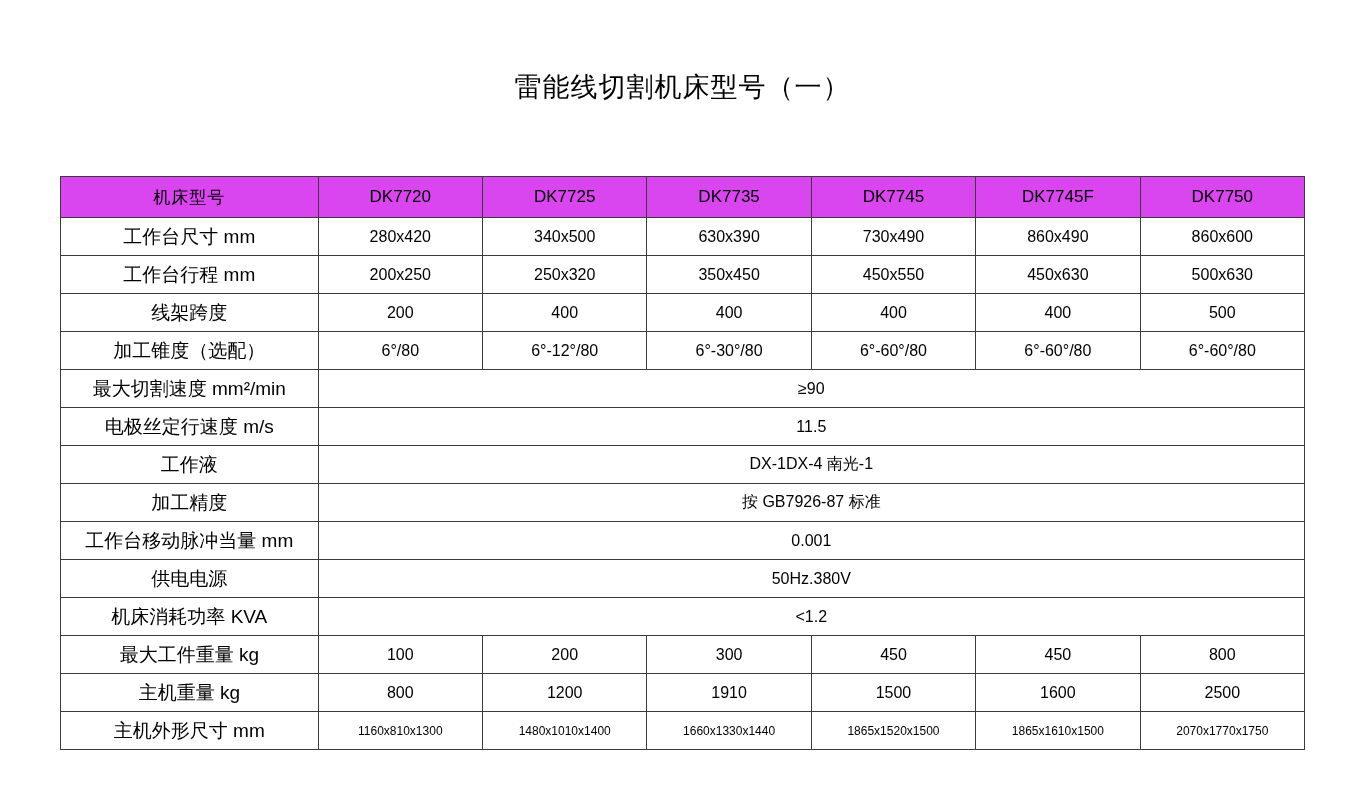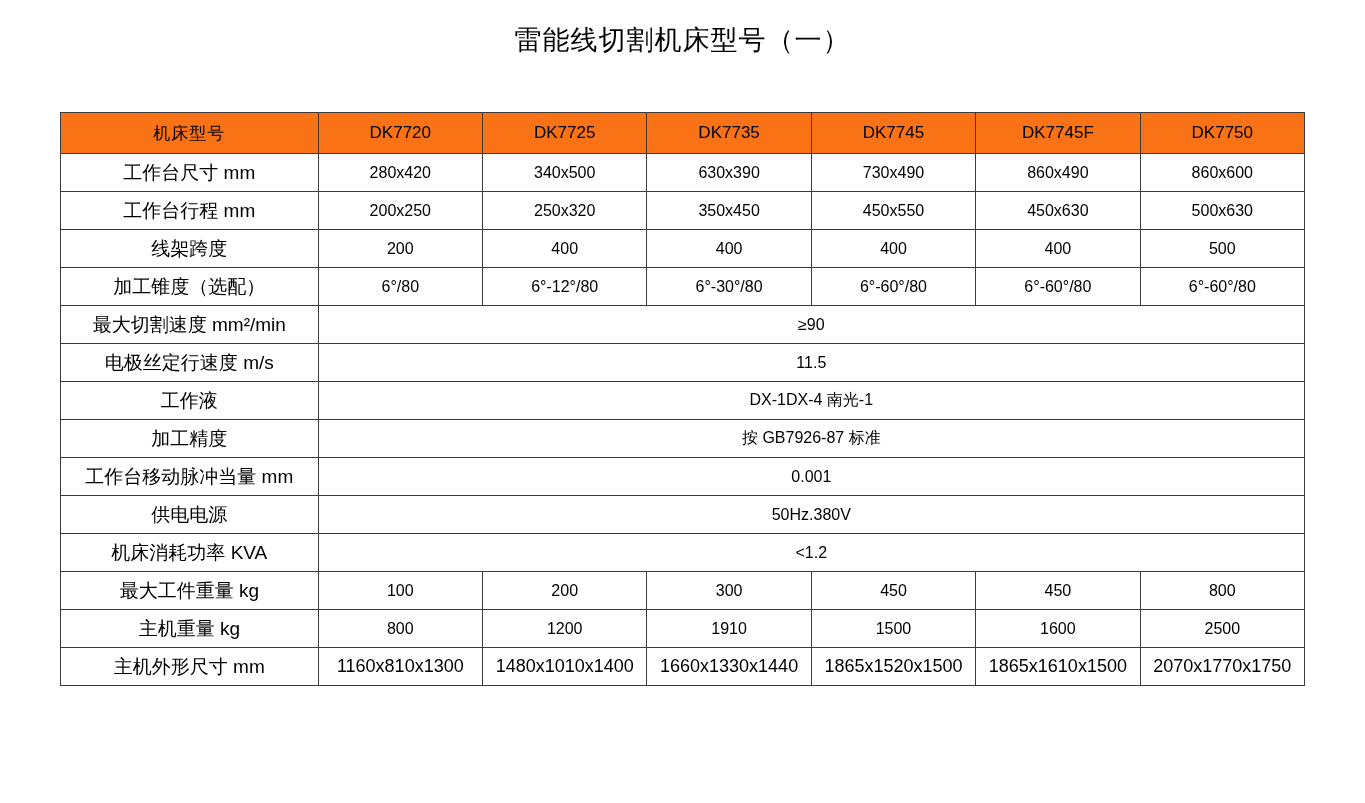--- a/index.html
+++ b/index.html
@@ -17,22 +17,22 @@
   .page {
     position: relative;
     width: 1365px;
     height: 803px;
   }
   .page-title {
     text-align: center;
     font-size: 27px;
     font-weight: normal;
     letter-spacing: 1px;
-    margin: 0;
-    padding-top: 22px;
+    margin: 17px;
+    padding-top: 52px;
     font-family: "DejaVu Serif", "Liberation Serif", serif;
   }
   .table-wrap {
     margin: 0 auto;
     padding-top: 54px;
     width: 1245px;
   }
   table.spec {
     border-collapse: collapse;
     width: 1245px;
@@ -43,35 +43,35 @@
     border: 1px solid #3b3b3b;
     text-align: center;
     vertical-align: middle;
     height: 37px;
     padding: 0 2px;
     font-weight: normal;
     white-space: nowrap;
     overflow: hidden;
   }
   table.spec thead th {
-    background: #f97316;
+    background: #d946ef;
     font-size: 17px;
     height: 40px;
   }
   .col-label {
     width: 257px;
   }
   .col-model {
     width: 164px;
   }
   td.label-cell {
     font-size: 19px;
   }
   td.unit {
-    font-size: 18px;
+    font-size: 12px;
   }
   td.span-cell {
     font-size: 16px;
   }
   th.head-label {
     font-size: 18px;
     letter-spacing: 1px;
   }
   th.head-model {
     font-size: 17px;

